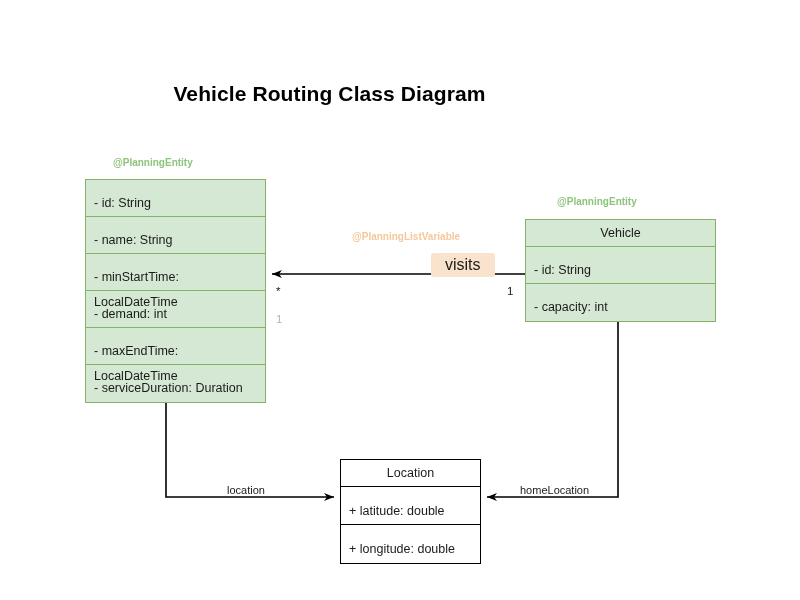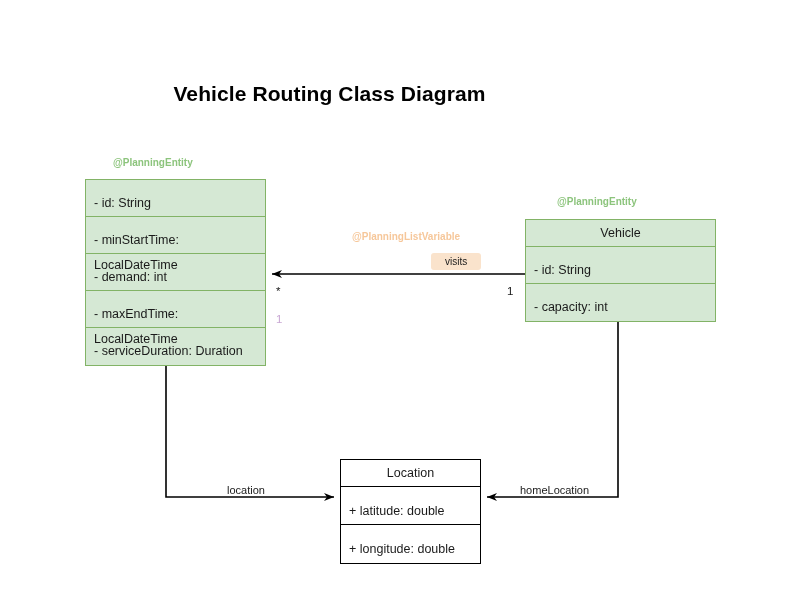--- a/index.html
+++ b/index.html
@@ -93,21 +93,21 @@
     font-size: 11px;
     color: #1a1a1a;
     white-space: nowrap;
     background: #ffffff;
     padding: 0 2px;
   }
   .edge-label.boxed {
     background: #fae3cc;
     border-radius: 3px;
     padding: 3px 14px;
-    font-size: 10px;
+    font-size: 16px;
   }
   .multiplicity {
     position: absolute;
     font-size: 11.5px;
     color: #1a1a1a;
     white-space: nowrap;
   }
   .multiplicity.muted { color: #c9a8d4; }
 </style>
 </head>
@@ -134,20 +134,21 @@
 
     <g>
       <path d="M 618 322 L 618 497 L 487 497" stroke="#000000" stroke-width="1.6" fill="none" marker-end="url(#arrow-open)"></path>
     </g>
   </svg>
 
   <div class="annotation green" style="left:113px; top:157px;">@PlanningEntity</div>
 
   <div class="uml-class" style="left:85px; top:179px; width:181px;">
     <div class="attr">- id: String</div>
+    <div class="attr">- name: String</div>
     <div class="attr">- minStartTime: LocalDateTime</div>
     <div class="attr">- demand: int</div>
     <div class="attr">- maxEndTime: LocalDateTime</div>
     <div class="attr">- serviceDuration: Duration</div>
   </div>
 
   <div class="annotation green" style="left:557px; top:196px;">@PlanningEntity</div>
 
   <div class="uml-class" style="left:525px; top:219px; width:191px;">
     <div class="class-name">Vehicle</div>

